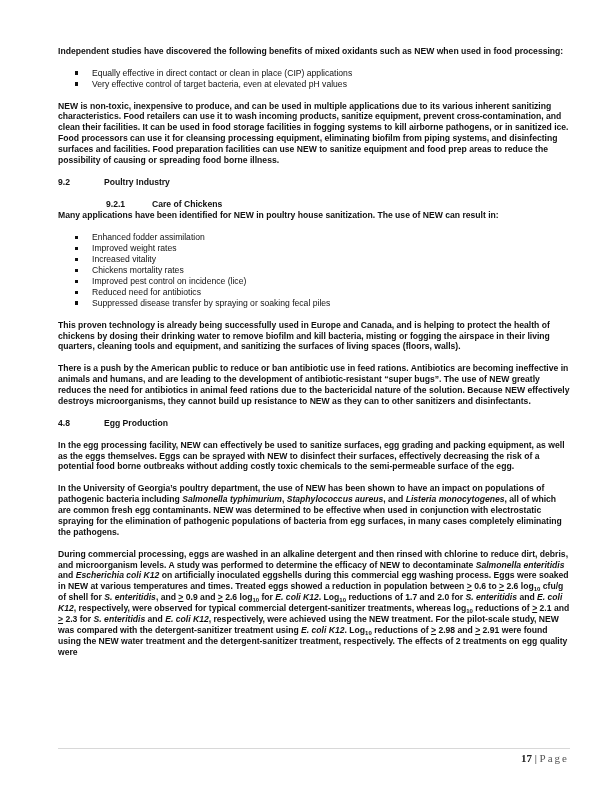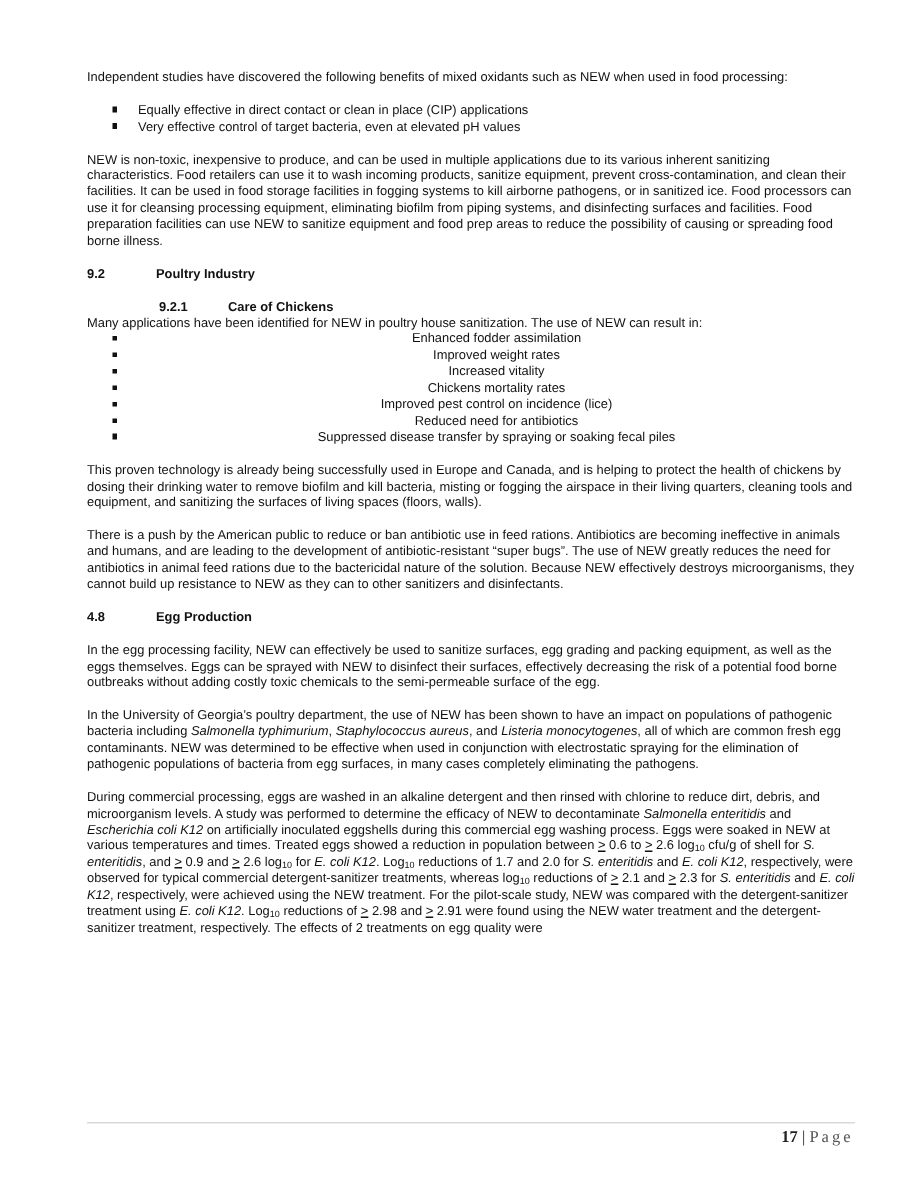--- a/index.html
+++ b/index.html
@@ -1,23 +1,23 @@
 <!DOCTYPE html>
 <html><head>
 <meta charset="utf-8">
 <style>
   html, body { margin: 0; padding: 0; background: #ffffff; }
   body { width: 612px; height: 792px; position: relative; overflow: hidden; }
   .page {
     position: absolute; left: 58px; top: 46px; width: 512px;
     font-family: "Liberation Sans", sans-serif; font-size: 8.6px; line-height: 10.9px; color: #111;
   }
-  p { margin: 0 0 10.9px 0; }
+  p { margin: 0 0 10.9px 0; font-weight: bold; }
   ul.bul { list-style: none; margin: 0 0 10.9px 0; padding: 0; }
-  ul.bul.tight { margin-top: 0; text-align: center; }
+  ul.bul.tight { margin-top: 12px; }
   ul.bul li { position: relative; padding-left: 34px; }
   ul.bul li::before {
     content: ""; position: absolute; left: 17px; top: 3.6px; width: 3.4px; height: 3.4px; background: #111;
   }
   .h2 { font-weight: bold; margin: 10px 0 10.9px 0; display: flex; }
   .h3 { font-weight: bold; margin: 0; display: flex; padding-left: 48px; }
   .num { width: 46px; display: inline-block; }
   i { font-style: italic; }
   sub { font-size: 6px; vertical-align: -1.5px; line-height: 0; }
   .ge { text-decoration: underline; }

